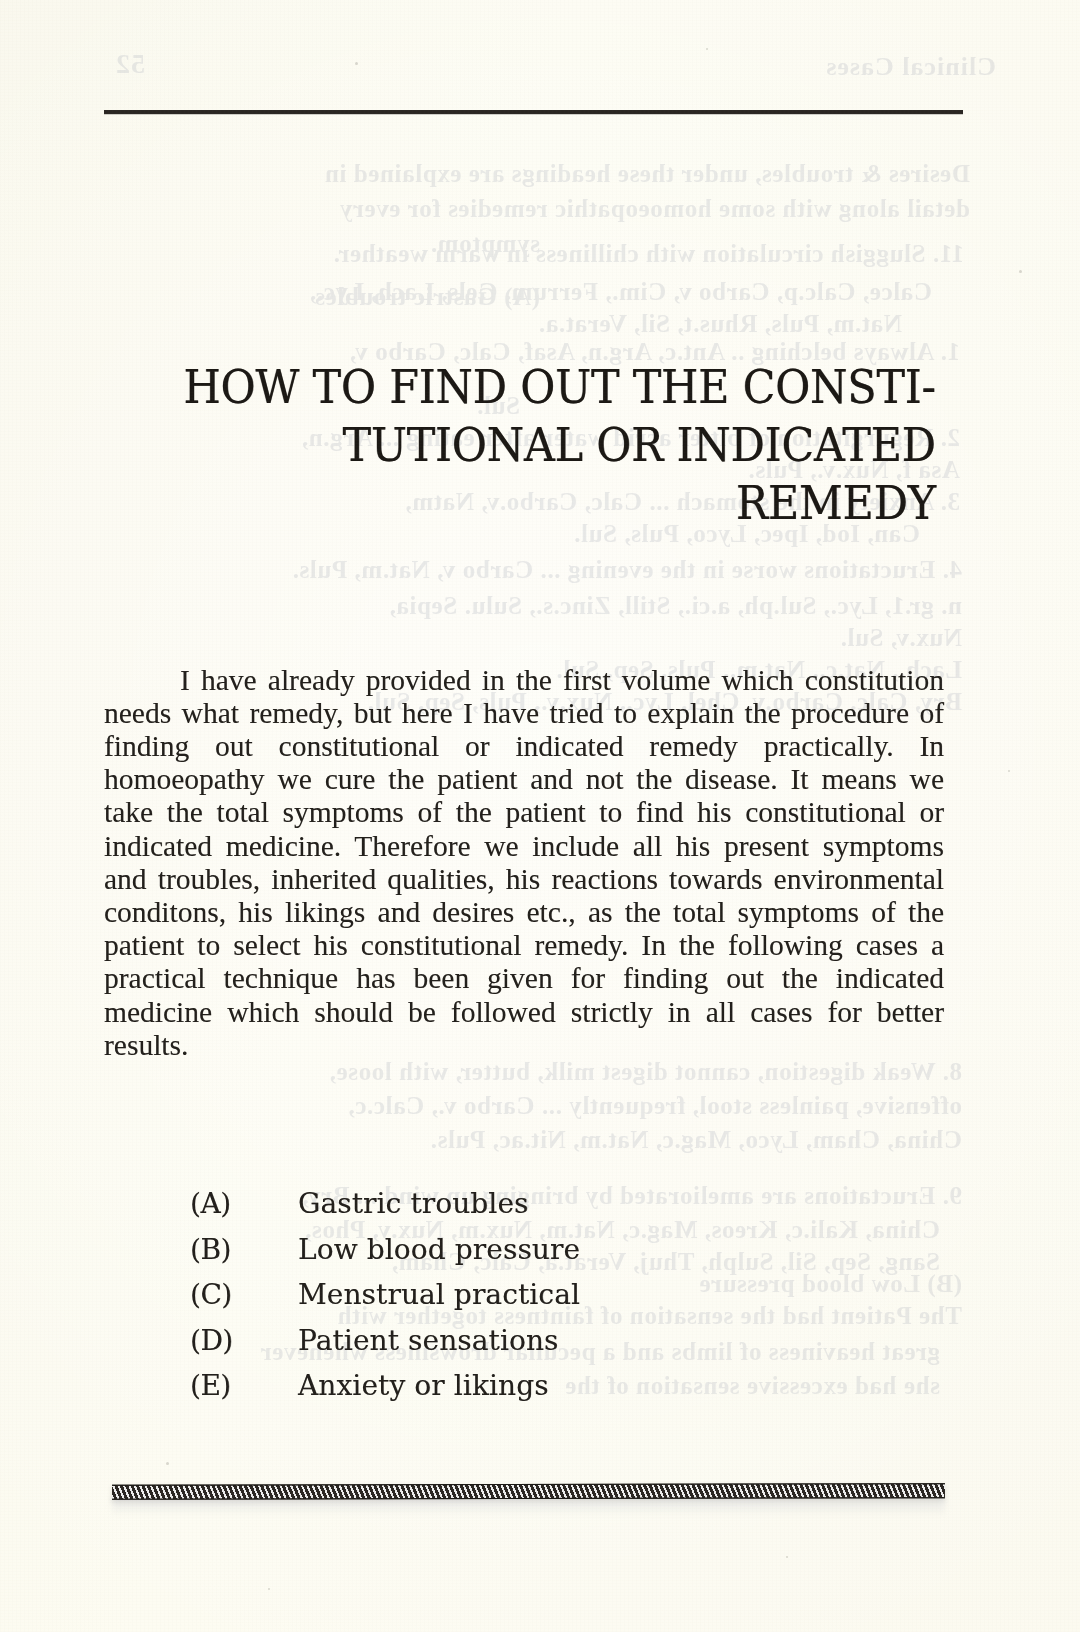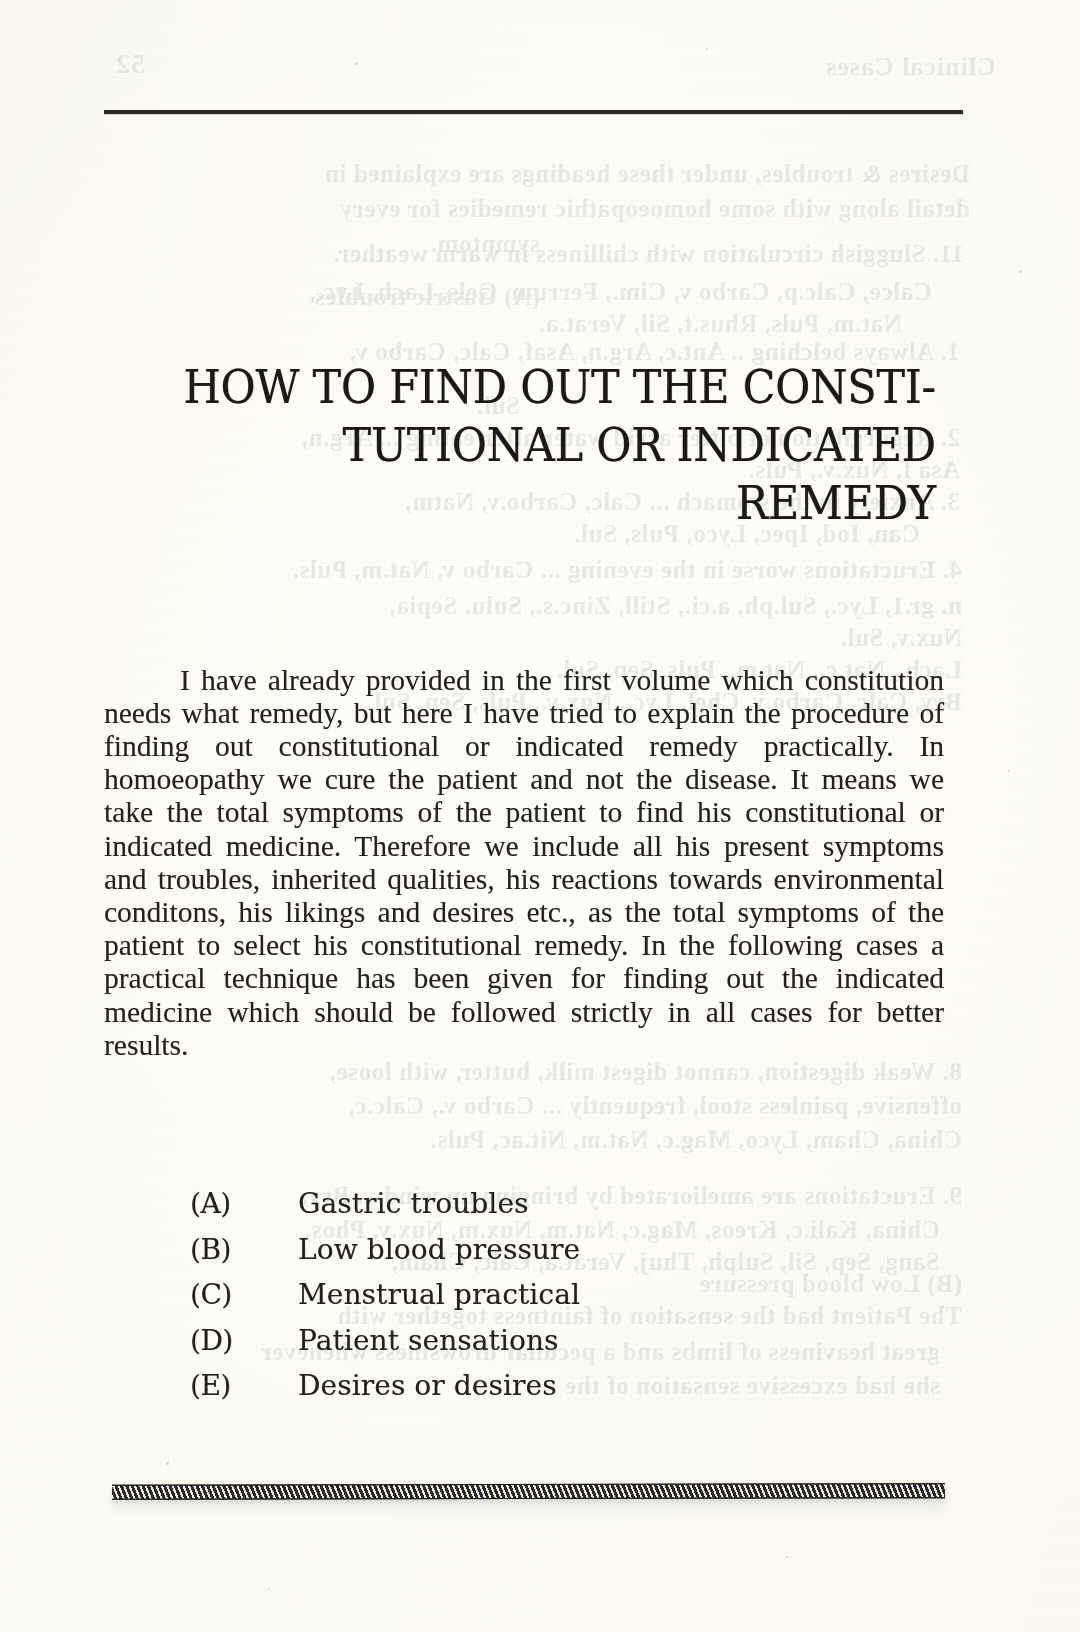--- a/index.html
+++ b/index.html
@@ -248,21 +248,21 @@
     <div class="case-row">
       <span class="case-key">(C)</span>
       <span class="case-val">Menstrual  practical</span>
     </div>
     <div class="case-row">
       <span class="case-key">(D)</span>
       <span class="case-val">Patient sensations</span>
     </div>
     <div class="case-row">
       <span class="case-key">(E)</span>
-      <span class="case-val">Desires or desires</span>
+      <span class="case-val">Anxiety or likings</span>
     </div>
   </div>
 
   <div class="foot-shadow"></div>
   <div class="foot-ornament"></div>
 
   <div class="grain"></div>
   <div class="speck" style="left:355px; top:62px;  width:3px; height:3px;"></div>
   <div class="speck" style="left:706px; top:48px;  width:2px; height:2px;"></div>
   <div class="speck" style="left:1019px;top:270px; width:3px; height:3px;"></div>

